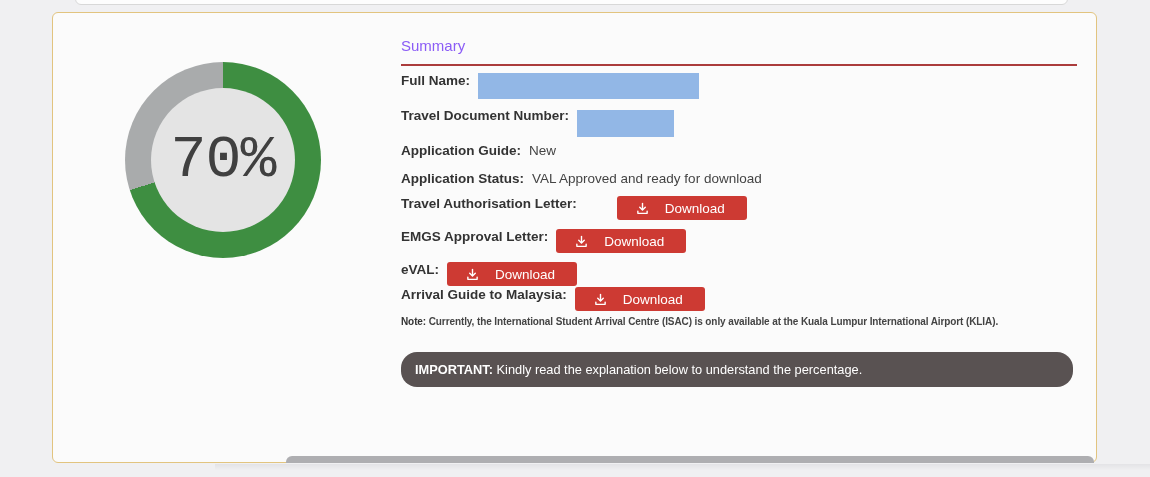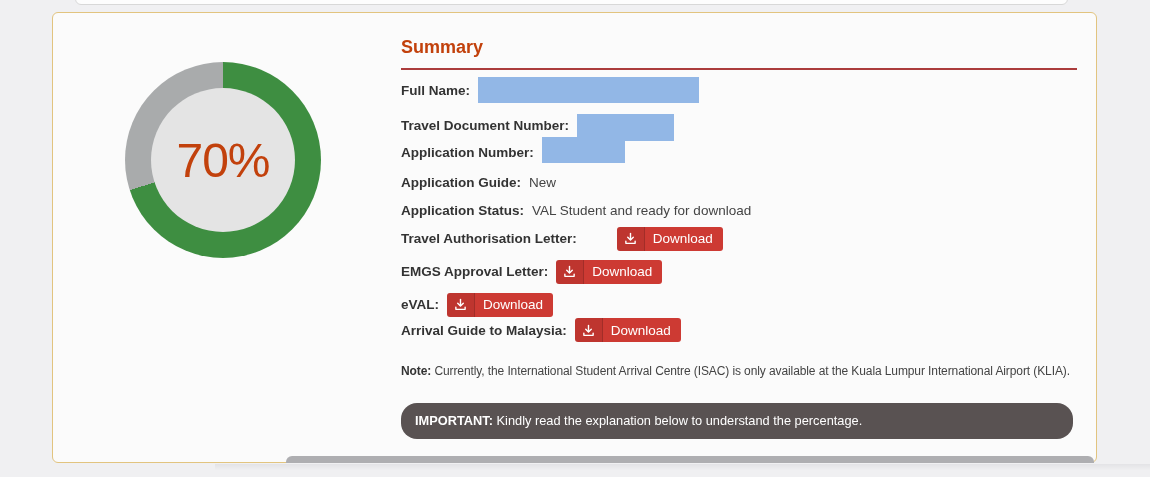--- a/index.html
+++ b/index.html
@@ -35,60 +35,61 @@
     background:#aeaeb1; border-radius:6px 6px 0 0;
   }
 
   
   .donut { position:absolute; left:72px; top:49px; width:196px; height:196px; }
   .donut-ring { width:196px; height:196px; border-radius:50%; }
   .donut-hole {
     position:absolute; inset:26px; border-radius:50%; background:#e4e4e4;
     display:flex; align-items:center; justify-content:center;
   }
-  .donut-label { font-size:48px; color:#c2410c; letter-spacing:-1px; }
+  .donut-label { font-size:60px; color:#404040; letter-spacing:-1px;font-family:Liberation Mono, monospace; }
 
   
   .col { position:absolute; left:348px; top:24px; width:676px; }
-  .summary-title { font-size:18px; font-weight:bold; color:#c2410c; }
+  .summary-title { font-size:15px; font-weight:normal; color:#8b5cf6; }
   .summary-divider { margin-top:10px; height:2px; background:#ab3c3c; border:none; }
 
-  .row { display:flex; align-items:center; font-size:13.5px; }
+  .row { display:flex; align-items:flex-start; font-size:13.5px; }
   .lbl { font-weight:bold; color:#333; white-space:nowrap; }
   .val { margin-left:8px; color:#444; }
   .redact { display:inline-block; background:#92b7e6; margin-left:8px; }
   .redact-fullname { width:221px; height:26px; }
   .redact-traveldoc { width:97px; height:27px; position:relative; top:2px; }
   .redact-appnum { width:83px; height:26px; position:relative; top:-2px; }
 
   .r1 { margin-top:7px;  height:26px; }
   .r2 { margin-top:9px;  height:27px; }
   .r3 { margin-top:0px;  height:26px; }
   .r4 { margin-top:8px;  height:19px; }
   .r5 { margin-top:9px;  height:19px; }
   .r6 { margin-top:6px;  height:25px;gap:32px; }
   .r7 { margin-top:8px;  height:25px; }
   .r8 { margin-top:8px;  height:25px; }
   .r9 { margin-top:0;  height:26px; }
 
   .dl {
     display:inline-flex; align-items:stretch; margin-left:8px; height:24px;
     background:#cd3a33; border:none; border-radius:3px; color:#fff;
-    font-family:inherit; font-size:13.5px; cursor:pointer; padding:0;
+    font-family:inherit; font-size:13.5px; cursor:pointer; padding:12px;
   }
   .dl-ic {
     display:flex; align-items:center; padding:0 7px;
     background:rgba(0,0,0,0.07); border-right:1px solid rgba(0,0,0,0.15);
     border-radius:3px 0 0 3px;
   }
   .dl-tx { display:flex; align-items:center; padding:0 10px 0 8px; }
 
   .note {
-    margin-top:18px; font-size:12px; line-height:1.7; color:#444;
+    margin-top:0; font-size:10px; line-height:1.7; color:#444;
     letter-spacing:-0.1px;
+    font-weight:bold;
   }
   .note b { color:#333; }
 
   .imp {
     margin-top:22px; width:672px; background:#595252; border-radius:16px;
     color:#fff; font-size:12.8px; padding:10px 14px; line-height:1.2;
   }
   .imp b { color:#fff; }
 </style>
 </head>
@@ -112,33 +113,29 @@
     <div class="row r1">
       <span class="lbl">Full Name:</span>
       <span class="redact redact-fullname"></span>
     </div>
 
     <div class="row r2">
       <span class="lbl">Travel Document Number:</span>
       <span class="redact redact-traveldoc"></span>
     </div>
 
-    <div class="row r3">
-      <span class="lbl">Application Number:</span>
-      <span class="redact redact-appnum"></span>
-    </div>
 
     <div class="row r4">
       <span class="lbl">Application Guide:</span>
       <span class="val">New</span>
     </div>
 
     <div class="row r5">
       <span class="lbl">Application Status:</span>
-      <span class="val">VAL Student and ready for download</span>
+      <span class="val">VAL Approved and ready for download</span>
     </div>
 
     <div class="row r6">
       <span class="lbl">Travel Authorisation Letter:</span>
       <button class="dl">
         <span class="dl-ic">
           <svg width="13" height="13" viewBox="0 0 14 14" fill="none" stroke="#fff" stroke-width="1.5" stroke-linecap="round" stroke-linejoin="round">
             <path d="M7 1.5 V8"></path>
               <path d="M4 5.7 L7 8.7 L10 5.7"></path>
               <path d="M2 9.8 V12.2 H12 V9.8"></path>

